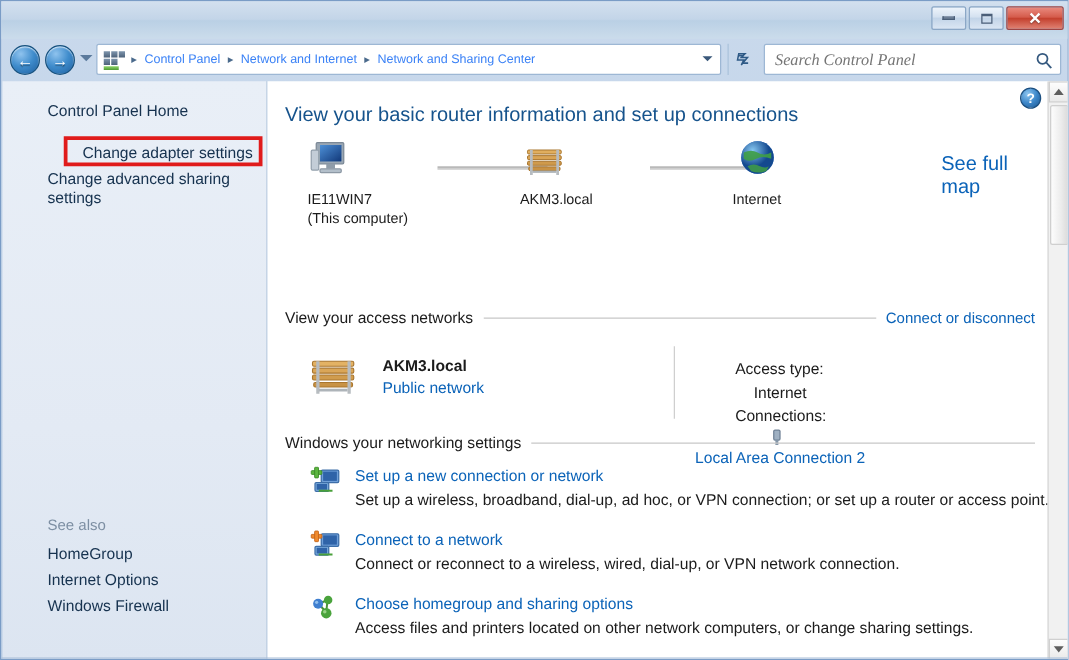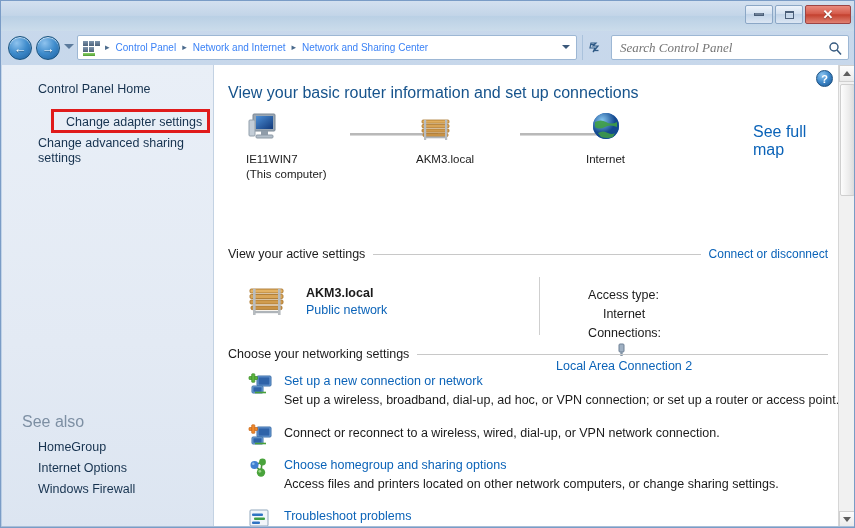--- a/index.html
+++ b/index.html
@@ -173,22 +173,22 @@
     position: absolute;
     left: 21px; top: -3px;
     width: 159px; height: 24px;
     border: 3px solid #e01b1b;
     pointer-events: none;
   }
   #seealso {
     position: absolute; left: 0; top: 348px; width: 212px;
   }
   .seealso-title {
-    font-size: 16px; color: #7d8fa3;
-    padding: 0 10px 6px 20px; cursor: default;
+    font-size: 12px; color: #7d8fa3;
+    padding: 0 10px 6px 36px; cursor: default;
   }
 
   
   #content {
     flex: 1 1 auto; height: 463px;
     background: #ffffff;
     position: relative;
     overflow: hidden;
   }
   #help-btn {
@@ -450,21 +450,21 @@
             <path d="M9 11 Q15 8 20 11 Q25 14 31 11 L31 16 Q24 13 19 16 Q13 19 9 16 Z" fill="#3f9e45" opacity=".9"></path>
             <path d="M12 22 Q17 19 22 22 Q26 24 29 22 L27 26 Q21 28 15 26 Z" fill="#3f9e45" opacity=".85"></path>
           </svg>
           <div class="lbl">Internet</div>
         </div>
 
         <div id="see-full-map">See full map</div>
       </div>
 
       <div class="section-head" style="top:182px;">
-        <span class="txt">View your active settings</span>
+        <span class="txt">View your access networks</span>
         <span class="rule"></span>
         <span class="act">Connect or disconnect</span>
       </div>
 
       <div id="active-net">
         <div class="vdiv"></div>
         <div style="position:absolute; left:0; top:4px;">
           <svg width="48" height="44" viewBox="0 0 48 44">
             <g stroke="#a9762f" stroke-width="0.9">
               <rect x="6" y="8" width="33" height="4" rx="1.2" fill="#e3b264"></rect>
@@ -493,21 +493,21 @@
                 <rect x="3" y="1" width="5" height="8" rx="1" fill="#9fb0c2" stroke="#6f8196"></rect>
                 <rect x="4.3" y="9" width="2.4" height="4" fill="#8496a8"></rect>
               </svg>
             </span>
             <span class="kv-val link">Local Area Connection 2</span>
           </div>
         </div>
       </div>
 
       <div class="section-head" style="top:282px;">
-        <span class="txt">Choose your networking settings</span>
+        <span class="txt">Windows your networking settings</span>
         <span class="rule"></span>
       </div>
 
       <div id="settings-list">
 
         <div class="setting">
           <span class="s-icon">
             <svg width="26" height="24" viewBox="0 0 26 24">
               <rect x="9" y="3" width="14" height="10" rx="1" fill="#6f9fd8" stroke="#3d6ea8"></rect>
               <rect x="10.5" y="4.3" width="11" height="7.4" fill="#2f63a8"></rect>
@@ -531,20 +531,21 @@
               <rect x="10.5" y="4.3" width="11" height="7.4" fill="#2f63a8"></rect>
               <rect x="4" y="13" width="11" height="7" rx="1" fill="#7fb0e0" stroke="#3d6ea8"></rect>
               <rect x="5.3" y="14.2" width="8.4" height="4.6" fill="#2f63a8"></rect>
               <path d="M7 19.5 L18 19.5" stroke="#49a03a" stroke-width="1.6"></path>
               <g fill="#f08a2c" stroke="#c4651a" stroke-width="0.7">
                 <rect x="1" y="3.5" width="8.5" height="3" rx="0.6"></rect>
                 <rect x="3.7" y="0.8" width="3.1" height="8.5" rx="0.6"></rect>
               </g>
             </svg>
           </span>
+          <div class="s-title">Connect to a network</div>
           <div class="s-desc">Connect or reconnect to a wireless, wired, dial-up, or VPN network connection.</div>
         </div>
 
         <div class="setting">
           <span class="s-icon">
             <svg width="26" height="24" viewBox="0 0 26 24">
               <path d="M7 8 L14 5 M7 8 L13 15 M14 5 L13 15" stroke="#4a8f3a" stroke-width="1.6" fill="none"></path>
               <circle cx="6.5" cy="8" r="4" fill="#3f7fd0"></circle>
               <circle cx="14.5" cy="5" r="3.4" fill="#4aa33c"></circle>
               <circle cx="13" cy="15.5" r="4.2" fill="#4aa33c"></circle>

